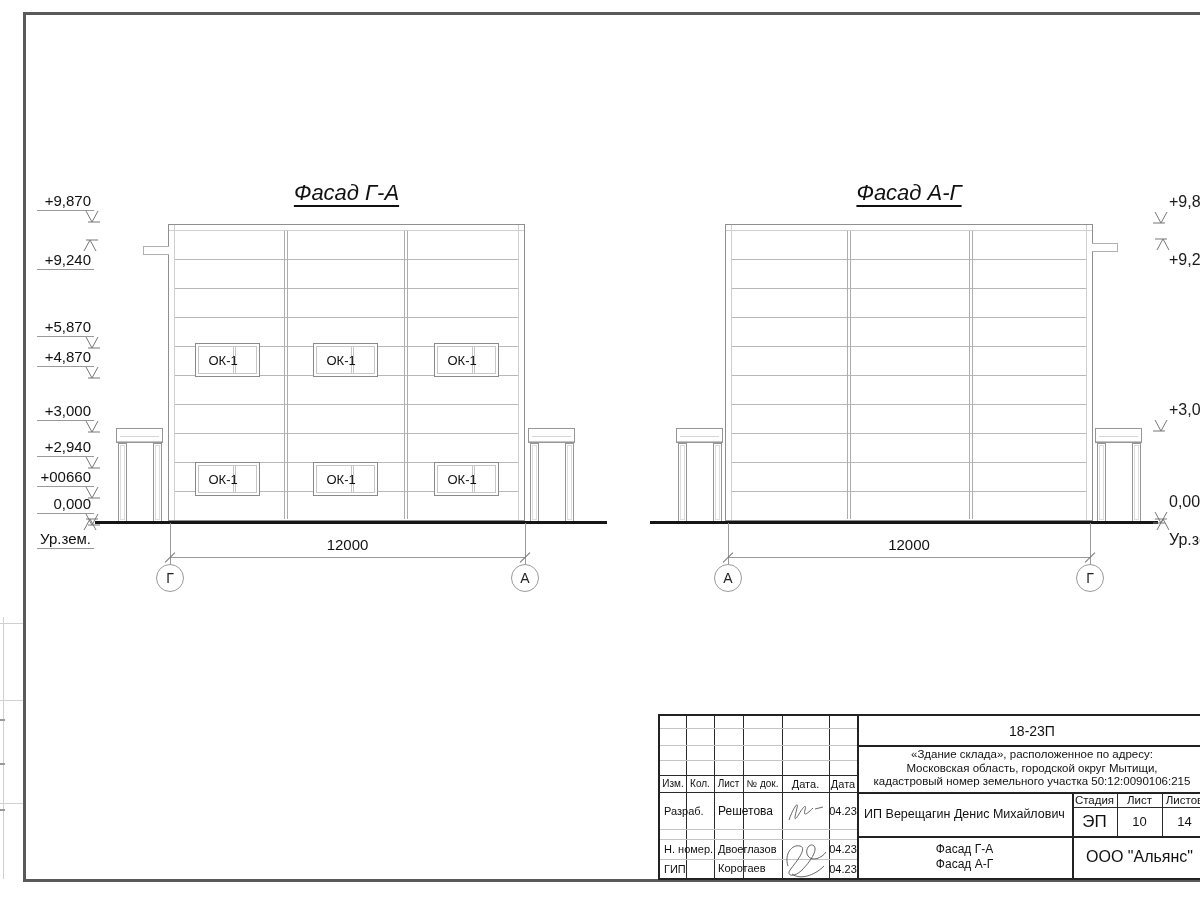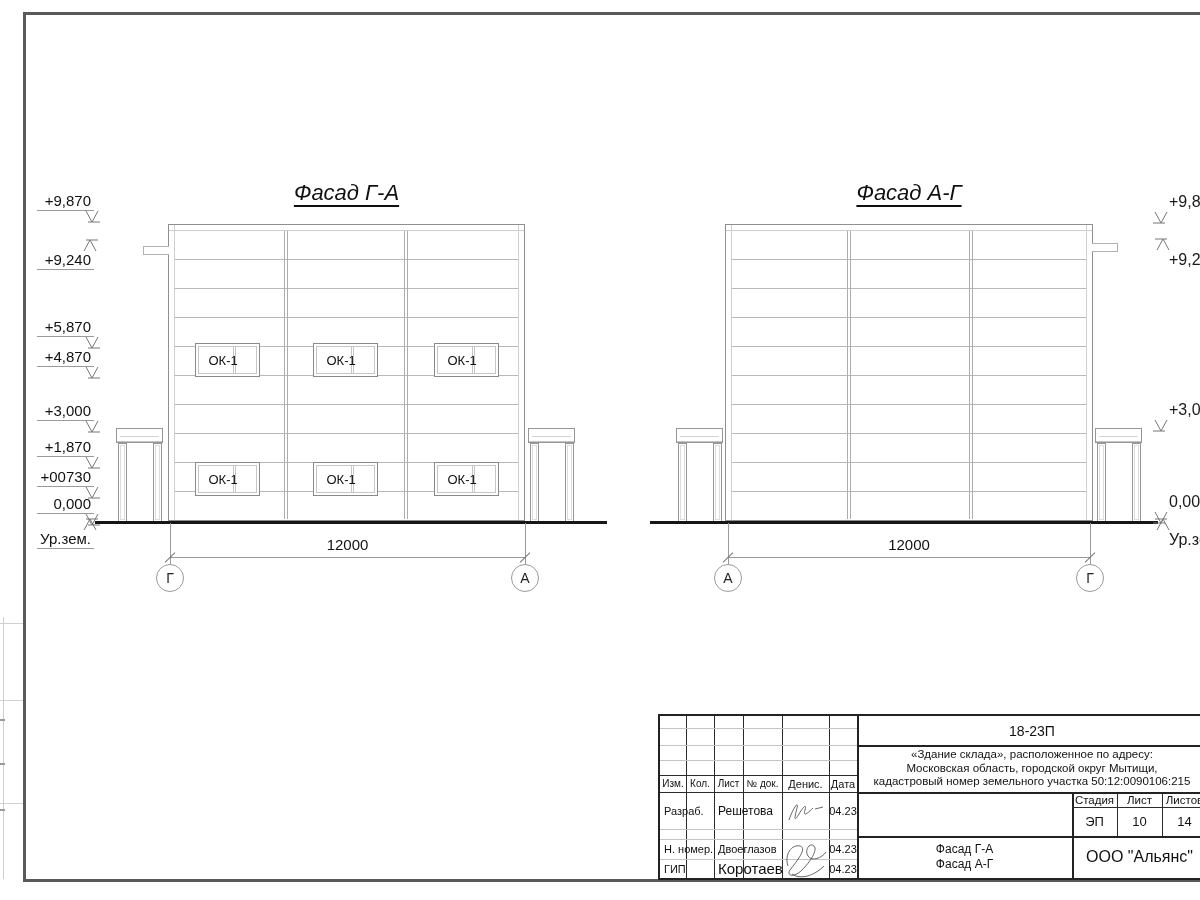--- a/index.html
+++ b/index.html
@@ -199,28 +199,28 @@
     </svg>
 </div>
 <div class="elev" style="left:37px;top:403px;">
   <span class="elev-text">+3,000</span>
   <svg class="arr-down" width="16" height="13">
       <path d="M2,1 L8,12 L14,1" fill="none" stroke="#777" stroke-width="1"></path>
       <line x1="4" y1="12" x2="16" y2="12" stroke="#777" stroke-width="1"></line>
     </svg>
 </div>
 <div class="elev" style="left:37px;top:439px;">
-  <span class="elev-text">+1,870</span>
+  <span class="elev-text">+2,940</span>
   <svg class="arr-down" width="16" height="13">
       <path d="M2,1 L8,12 L14,1" fill="none" stroke="#777" stroke-width="1"></path>
       <line x1="4" y1="12" x2="16" y2="12" stroke="#777" stroke-width="1"></line>
     </svg>
 </div>
 <div class="elev" style="left:37px;top:469px;">
-  <span class="elev-text">+00730</span>
+  <span class="elev-text">+00660</span>
   <svg class="arr-down" width="16" height="13">
       <path d="M2,1 L8,12 L14,1" fill="none" stroke="#777" stroke-width="1"></path>
       <line x1="4" y1="12" x2="16" y2="12" stroke="#777" stroke-width="1"></line>
     </svg>
 </div>
 <div class="elev" style="left:37px;top:496px;">
   <span class="elev-text">0,000</span>
   <svg class="arr-down" width="16" height="13">
       <path d="M2,1 L8,12 L14,1" fill="none" stroke="#777" stroke-width="1"></path>
       <line x1="4" y1="12" x2="16" y2="12" stroke="#777" stroke-width="1"></line>
@@ -294,50 +294,51 @@
 
   <div class="hl2" style="left:197px;top:29px;width:350px;"></div>
   <div class="hl2" style="left:197px;top:76px;width:350px;"></div>
   <div class="hl" style="left:412px;top:91px;width:135px;"></div>
   <div class="hl2" style="left:197px;top:120px;width:350px;"></div>
 
   <div class="cell" style="left:0;top:59px;width:26px;height:17px;font-size:10px;">Изм.</div>
   <div class="cell" style="left:26px;top:59px;width:28px;height:17px;font-size:10px;">Кол.</div>
   <div class="cell" style="left:54px;top:59px;width:29px;height:17px;font-size:10px;">Лист</div>
   <div class="cell" style="left:83px;top:59px;width:39px;height:17px;font-size:10px;">№ док.</div>
-  <div class="cell" style="left:122px;top:59px;width:47px;height:17px;font-size:11px;">Денис.</div>
+  <div class="cell" style="left:122px;top:59px;width:47px;height:17px;font-size:11px;">Дата.</div>
   <div class="cell" style="left:169px;top:59px;width:28px;height:17px;font-size:11px;">Дата</div>
 
   <div class="cell left" style="left:4px;top:76px;width:50px;height:37px;font-size:11px;">Разраб.</div>
   <div class="cell left" style="left:58px;top:76px;width:64px;height:37px;font-size:12px;">Решетова</div>
   <div class="cell" style="left:169px;top:76px;width:28px;height:37px;font-size:11px;">04.23</div>
 
   <div class="cell left" style="left:4px;top:123px;width:50px;height:20px;font-size:11px;">Н. номер.</div>
   <div class="cell left" style="left:58px;top:123px;width:64px;height:20px;font-size:11px;text-align:center;">Двоеглазов</div>
   <div class="cell" style="left:169px;top:123px;width:28px;height:20px;font-size:11px;">04.23</div>
 
   <div class="cell left" style="left:4px;top:143px;width:50px;height:20px;font-size:11px;">ГИП</div>
-  <div class="cell left" style="left:58px;top:143px;width:64px;height:18px;font-size:15px;text-align:right;">Коротаев</div>
+  <div class="cell left" style="left:58px;top:143px;width:64px;height:18px;font-size:11px;text-align:right;">Коротаев</div>
   <div class="cell" style="left:169px;top:143px;width:28px;height:19px;font-size:11px;">04.23</div>
 
   <svg class="sig-svg" width="46" height="36" style="left:123px;top:78px;">
     <path d="M6,26 C10,14 16,6 14,14 C12,22 10,30 16,20 C20,13 24,9 22,16 C20,23 24,20 30,14 M32,15 L40,13" fill="none" stroke="#555" stroke-width="0.9"></path>
   </svg>
   <svg class="sig-svg" width="50" height="44" style="left:120px;top:120px;">
     <path d="M8,30 C4,18 12,8 20,10 C28,12 16,26 10,34 C6,40 14,42 22,34 C30,26 38,14 34,10 C30,6 24,14 28,20 C32,26 42,22 46,16 M12,38 C20,44 34,40 44,30" fill="none" stroke="#555" stroke-width="0.9"></path>
   </svg>
 
   <div class="cell" style="left:197px;top:0;width:350px;height:29px;font-size:14px;">18-23П</div>
   <div class="cell pre" style="left:197px;top:29px;width:350px;height:47px;font-size:11.5px;line-height:13.5px;">«Здание склада», расположенное по адресу:
 Московская область, городской округ Мытищи,
 кадастровый номер земельного участка 50:12:0090106:215</div>
+  <div class="cell" style="left:197px;top:76px;width:215px;height:44px;font-size:12.5px;">ИП Верещагин Денис Михайлович</div>
 
   <div class="cell" style="left:412px;top:76px;width:45px;height:15px;font-size:11.5px;">Стадия</div>
   <div class="cell" style="left:457px;top:76px;width:45px;height:15px;font-size:11.5px;">Лист</div>
   <div class="cell" style="left:502px;top:76px;width:45px;height:15px;font-size:11.5px;">Листов</div>
-  <div class="cell" style="left:412px;top:91px;width:45px;height:29px;font-size:13px;">ЭП</div>
+  <div class="cell" style="left:412px;top:91px;width:45px;height:29px;font-size:17px;">ЭП</div>
   <div class="cell" style="left:457px;top:91px;width:45px;height:29px;font-size:13px;">10</div>
   <div class="cell" style="left:502px;top:91px;width:45px;height:29px;font-size:13px;">14</div>
 
   <div class="cell pre" style="left:197px;top:120px;width:215px;height:42px;font-size:12px;line-height:15px;">Фасад Г-А
 Фасад А-Г</div>
   <div class="cell" style="left:412px;top:120px;width:135px;height:42px;font-size:16px;">ООО "Альянс"</div>
 </div>
 
 </body></html>

